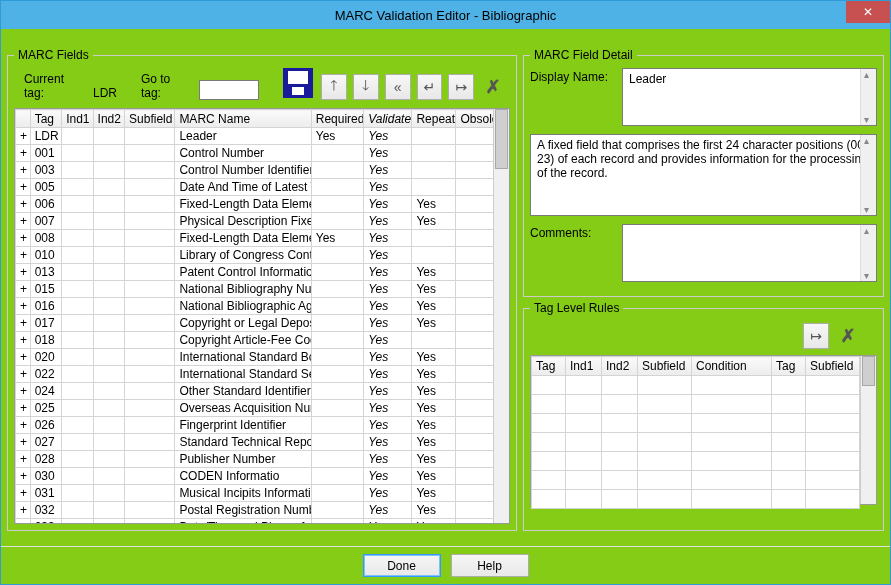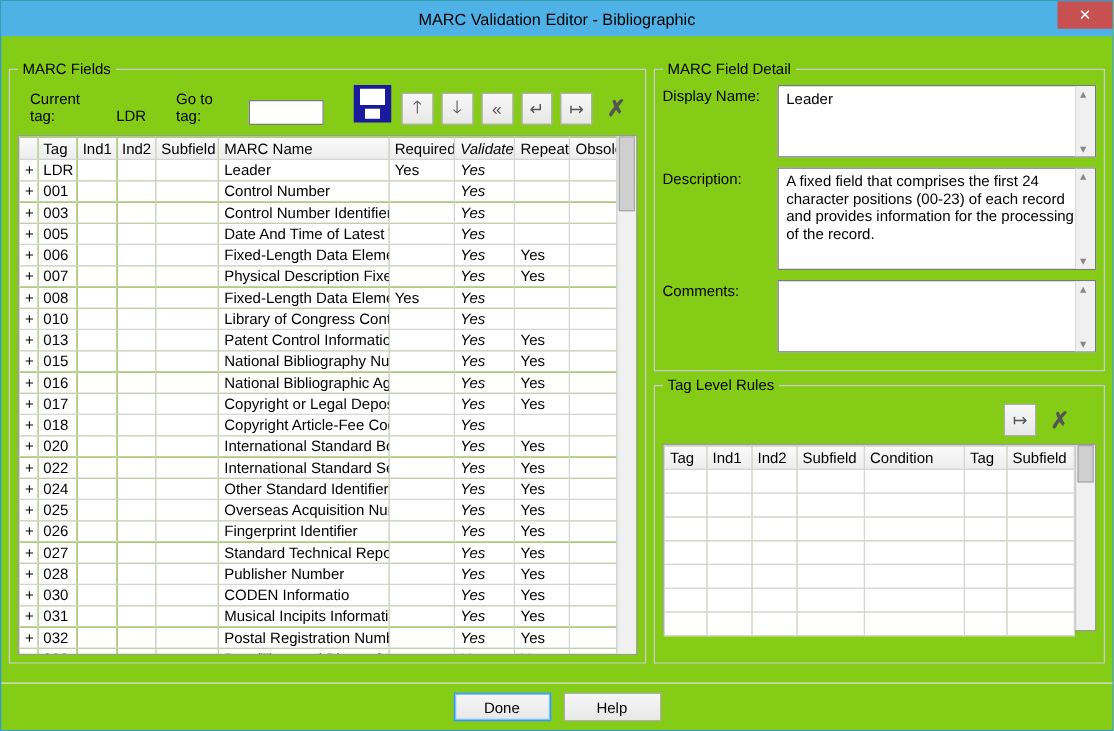--- a/index.html
+++ b/index.html
@@ -444,21 +444,20 @@
     </fieldset>
 
     <div class="right-panel">
       <fieldset style="flex:0 0 auto;">
         <legend>MARC Field Detail</legend>
         <div class="detail-row">
           <div class="detail-label">Display Name:</div>
           <div class="detail-box"><span>Leader</span><div class="sb"></div></div>
         </div>
         <div class="detail-row">
-          <div class="detail-label">Description:</div>
           <div class="detail-box" style="height:82px"><span>A fixed field that comprises the first 24 character positions (00-23) of each record and provides information for the processing of the record.</span><div class="sb"></div></div>
         </div>
         <div class="detail-row">
           <div class="detail-label">Comments:</div>
           <div class="detail-box"><span></span><div class="sb"></div></div>
         </div>
       </fieldset>
 
       <fieldset style="flex:1;">
         <legend>Tag Level Rules</legend>

